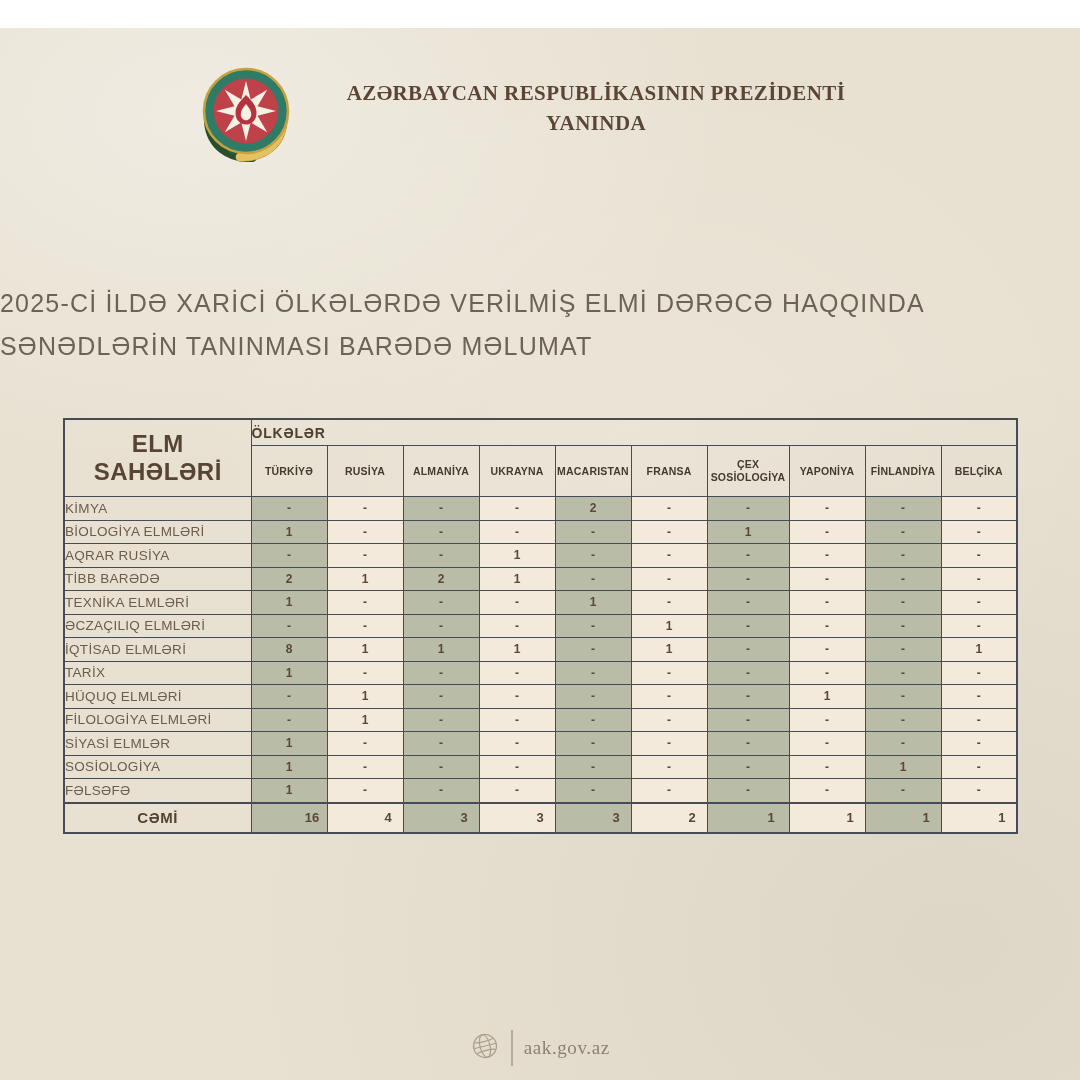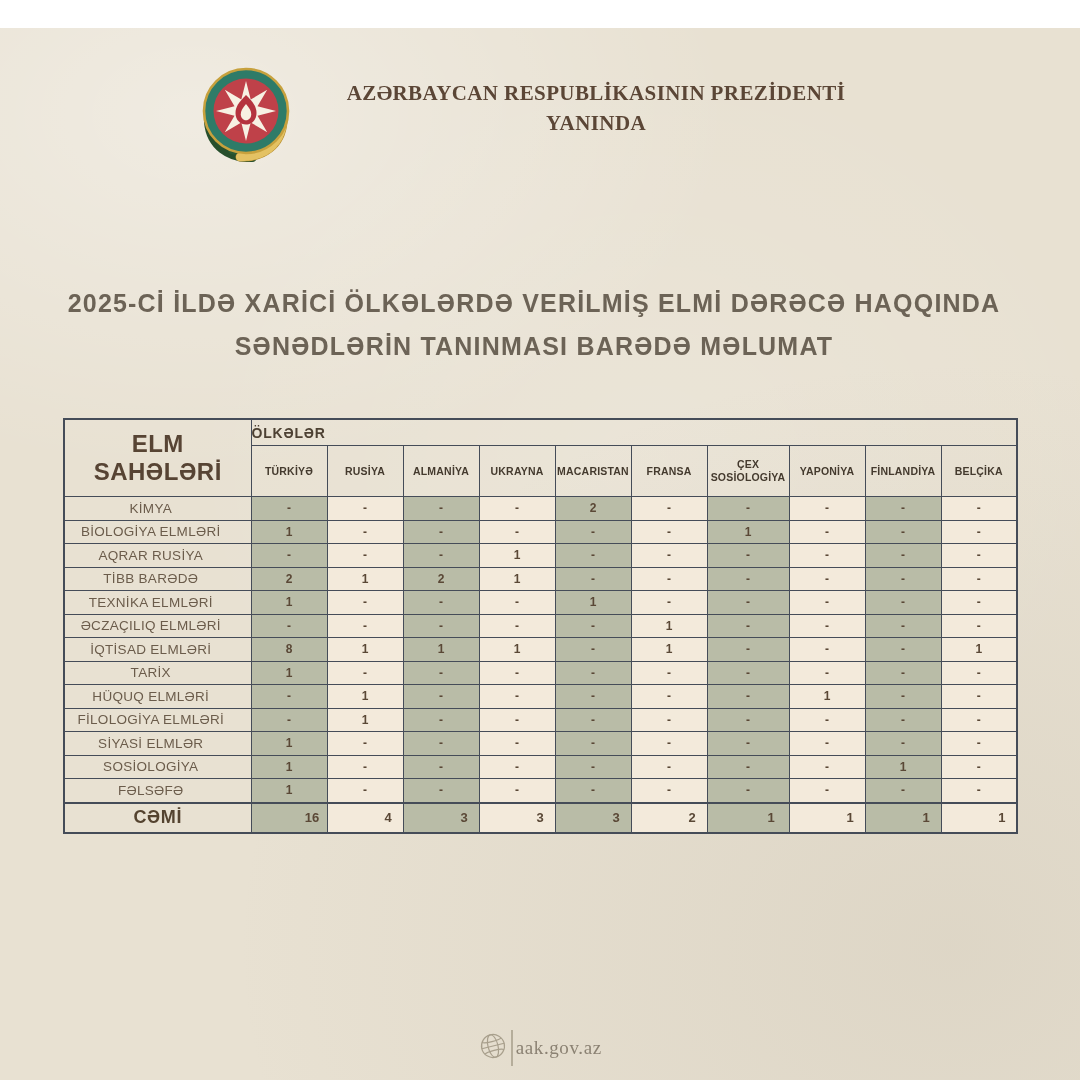--- a/index.html
+++ b/index.html
@@ -15,43 +15,43 @@
       #e8e1d2;
     margin-top: 28px;
   }
   
   .hdr{position:absolute;top:36px;left:0;right:0;height:110px;}
   .emblem{position:absolute;left:196px;top:2px;}
   .org{position:absolute;left:300px;top:14px;width:592px;text-align:center;
        font-family:"Liberation Serif",serif;font-weight:700;color:#5b4636;
        font-size:21px;line-height:30px;letter-spacing:.4px;}
   
-  .title{position:absolute;top:254px;left:0;right:12px;text-align:center;
-         color:#6c6356;font-size:25px;line-height:43px;letter-spacing:1.2px;font-weight:700;}
+  .title{position:absolute;top:254px;left:0;right:12px;text-align:left;
+         color:#6c6356;font-size:25px;line-height:43px;letter-spacing:1.2px;font-weight:400;}
   
   table.tbl{position:absolute;left:63px;top:390px;width:953px;
             border-collapse:collapse;table-layout:fixed;
             border:2.5px solid #454c58;}
   .tbl th,.tbl td{border:1.6px solid #454c58;padding:0;}
   .tbl th.corner{font-size:24px;font-weight:700;color:#574434;letter-spacing:.5px;text-align:center;}
   .tbl th.group{font-size:14px;font-weight:700;color:#4d4133;letter-spacing:.8px;height:25px;text-align:left;}
   .tbl th.country{font-size:10.5px;font-weight:700;color:#443a2e;letter-spacing:.2px;
                   height:46px;text-align:center;line-height:1.2;padding:2px 1px;}
   .tbl th.rlabel{font-size:13.5px;font-weight:400;color:#6b5c4b;letter-spacing:.3px;
-                 text-align:center;padding-right:14px;height:22.5px;}
+                 text-align:left;padding-right:14px;height:22.5px;}
   .tbl td.val{font-size:12px;font-weight:700;color:#5a4836;text-align:center;
               background:#f3eadb;height:22.5px;}
   .tbl td.g{background:#b9bca7;}
   .tbl tr.totalrow th, .tbl tr.totalrow td{border-top:2.4px solid #454c58;}
-  .tbl th.tlabel{font-size:18px;font-weight:700;color:#54432f;letter-spacing:.6px;
+  .tbl th.tlabel{font-size:15px;font-weight:700;color:#54432f;letter-spacing:.6px;
                  text-align:center;height:28px;}
   .tbl tr.totalrow td.val{font-size:13px;height:28px;padding-left:46px;}
   
   .footer{position:absolute;top:1002px;left:0;right:0;display:flex;
-          align-items:center;justify-content:center;gap:3px;}
+          align-items:center;justify-content:center;gap:11px;}
   .footer .divider{width:1.5px;height:36px;background:#b5ad9a;}
   .footer .site{font-family:"Liberation Serif",serif;font-size:19px;color:#8b8273;letter-spacing:.6px;}
 </style>
 </head>
 <body>
 
 <div class="canvas">
 
   <div class="hdr">
     <div class="emblem">

